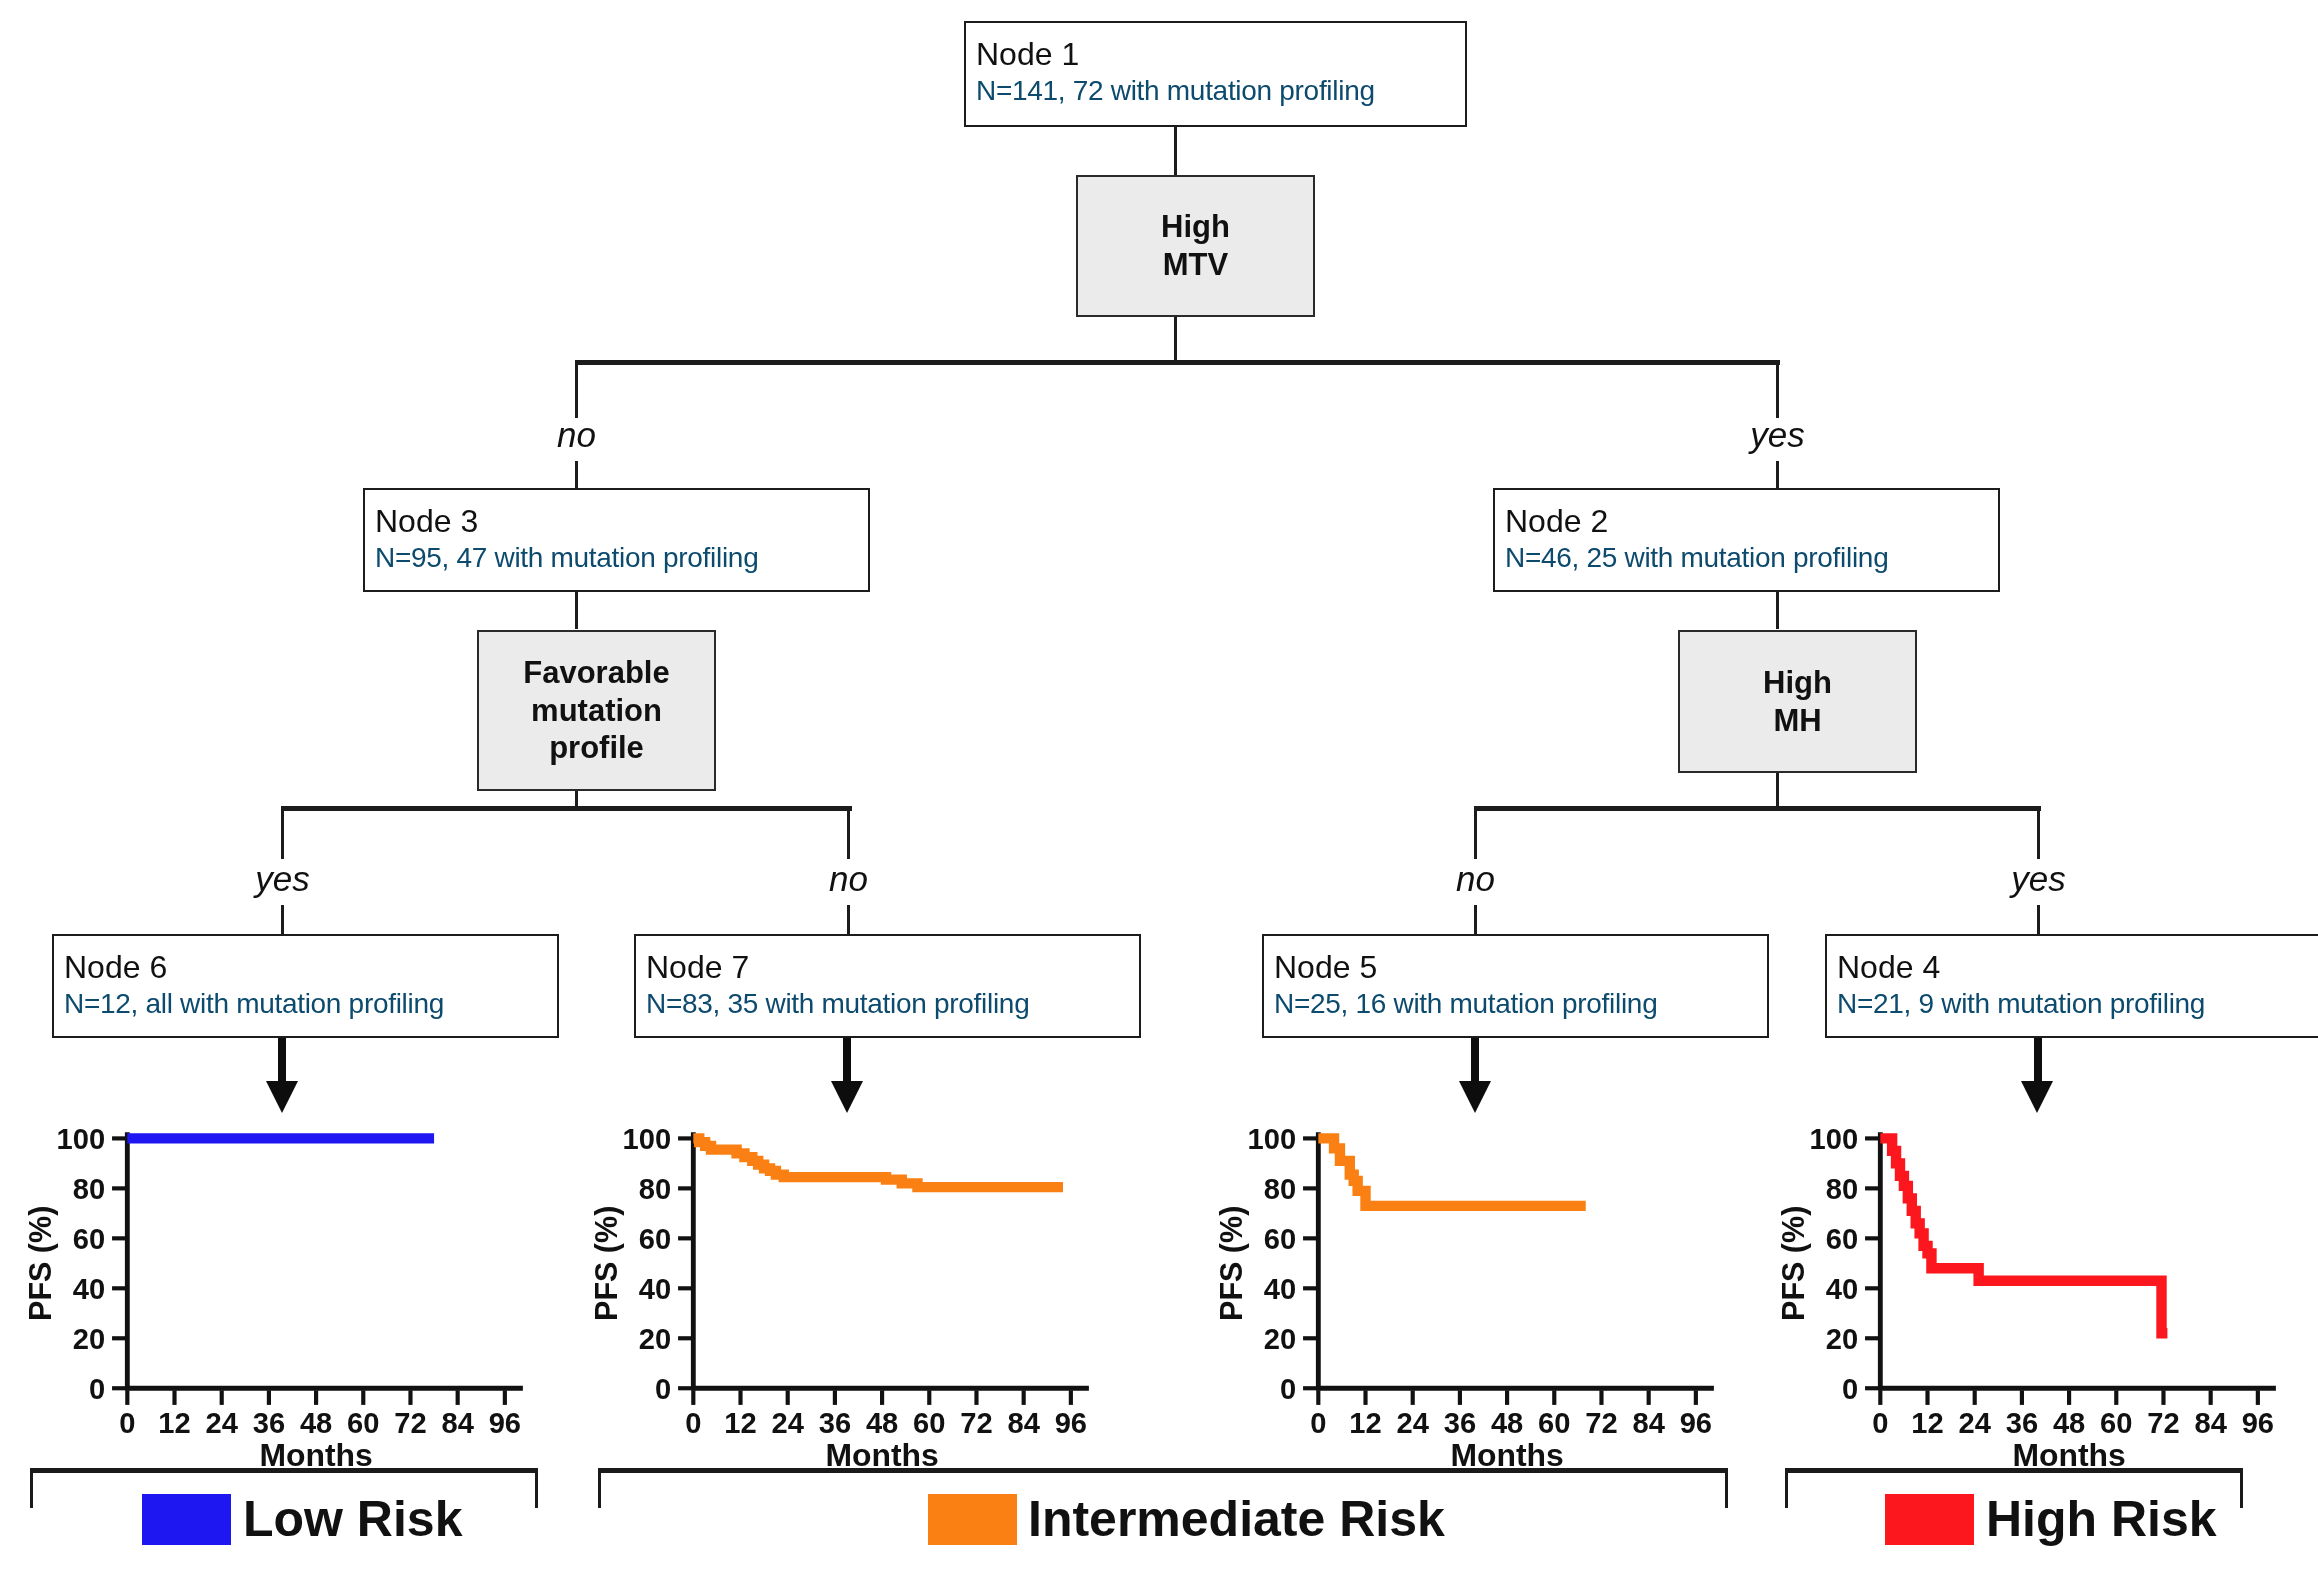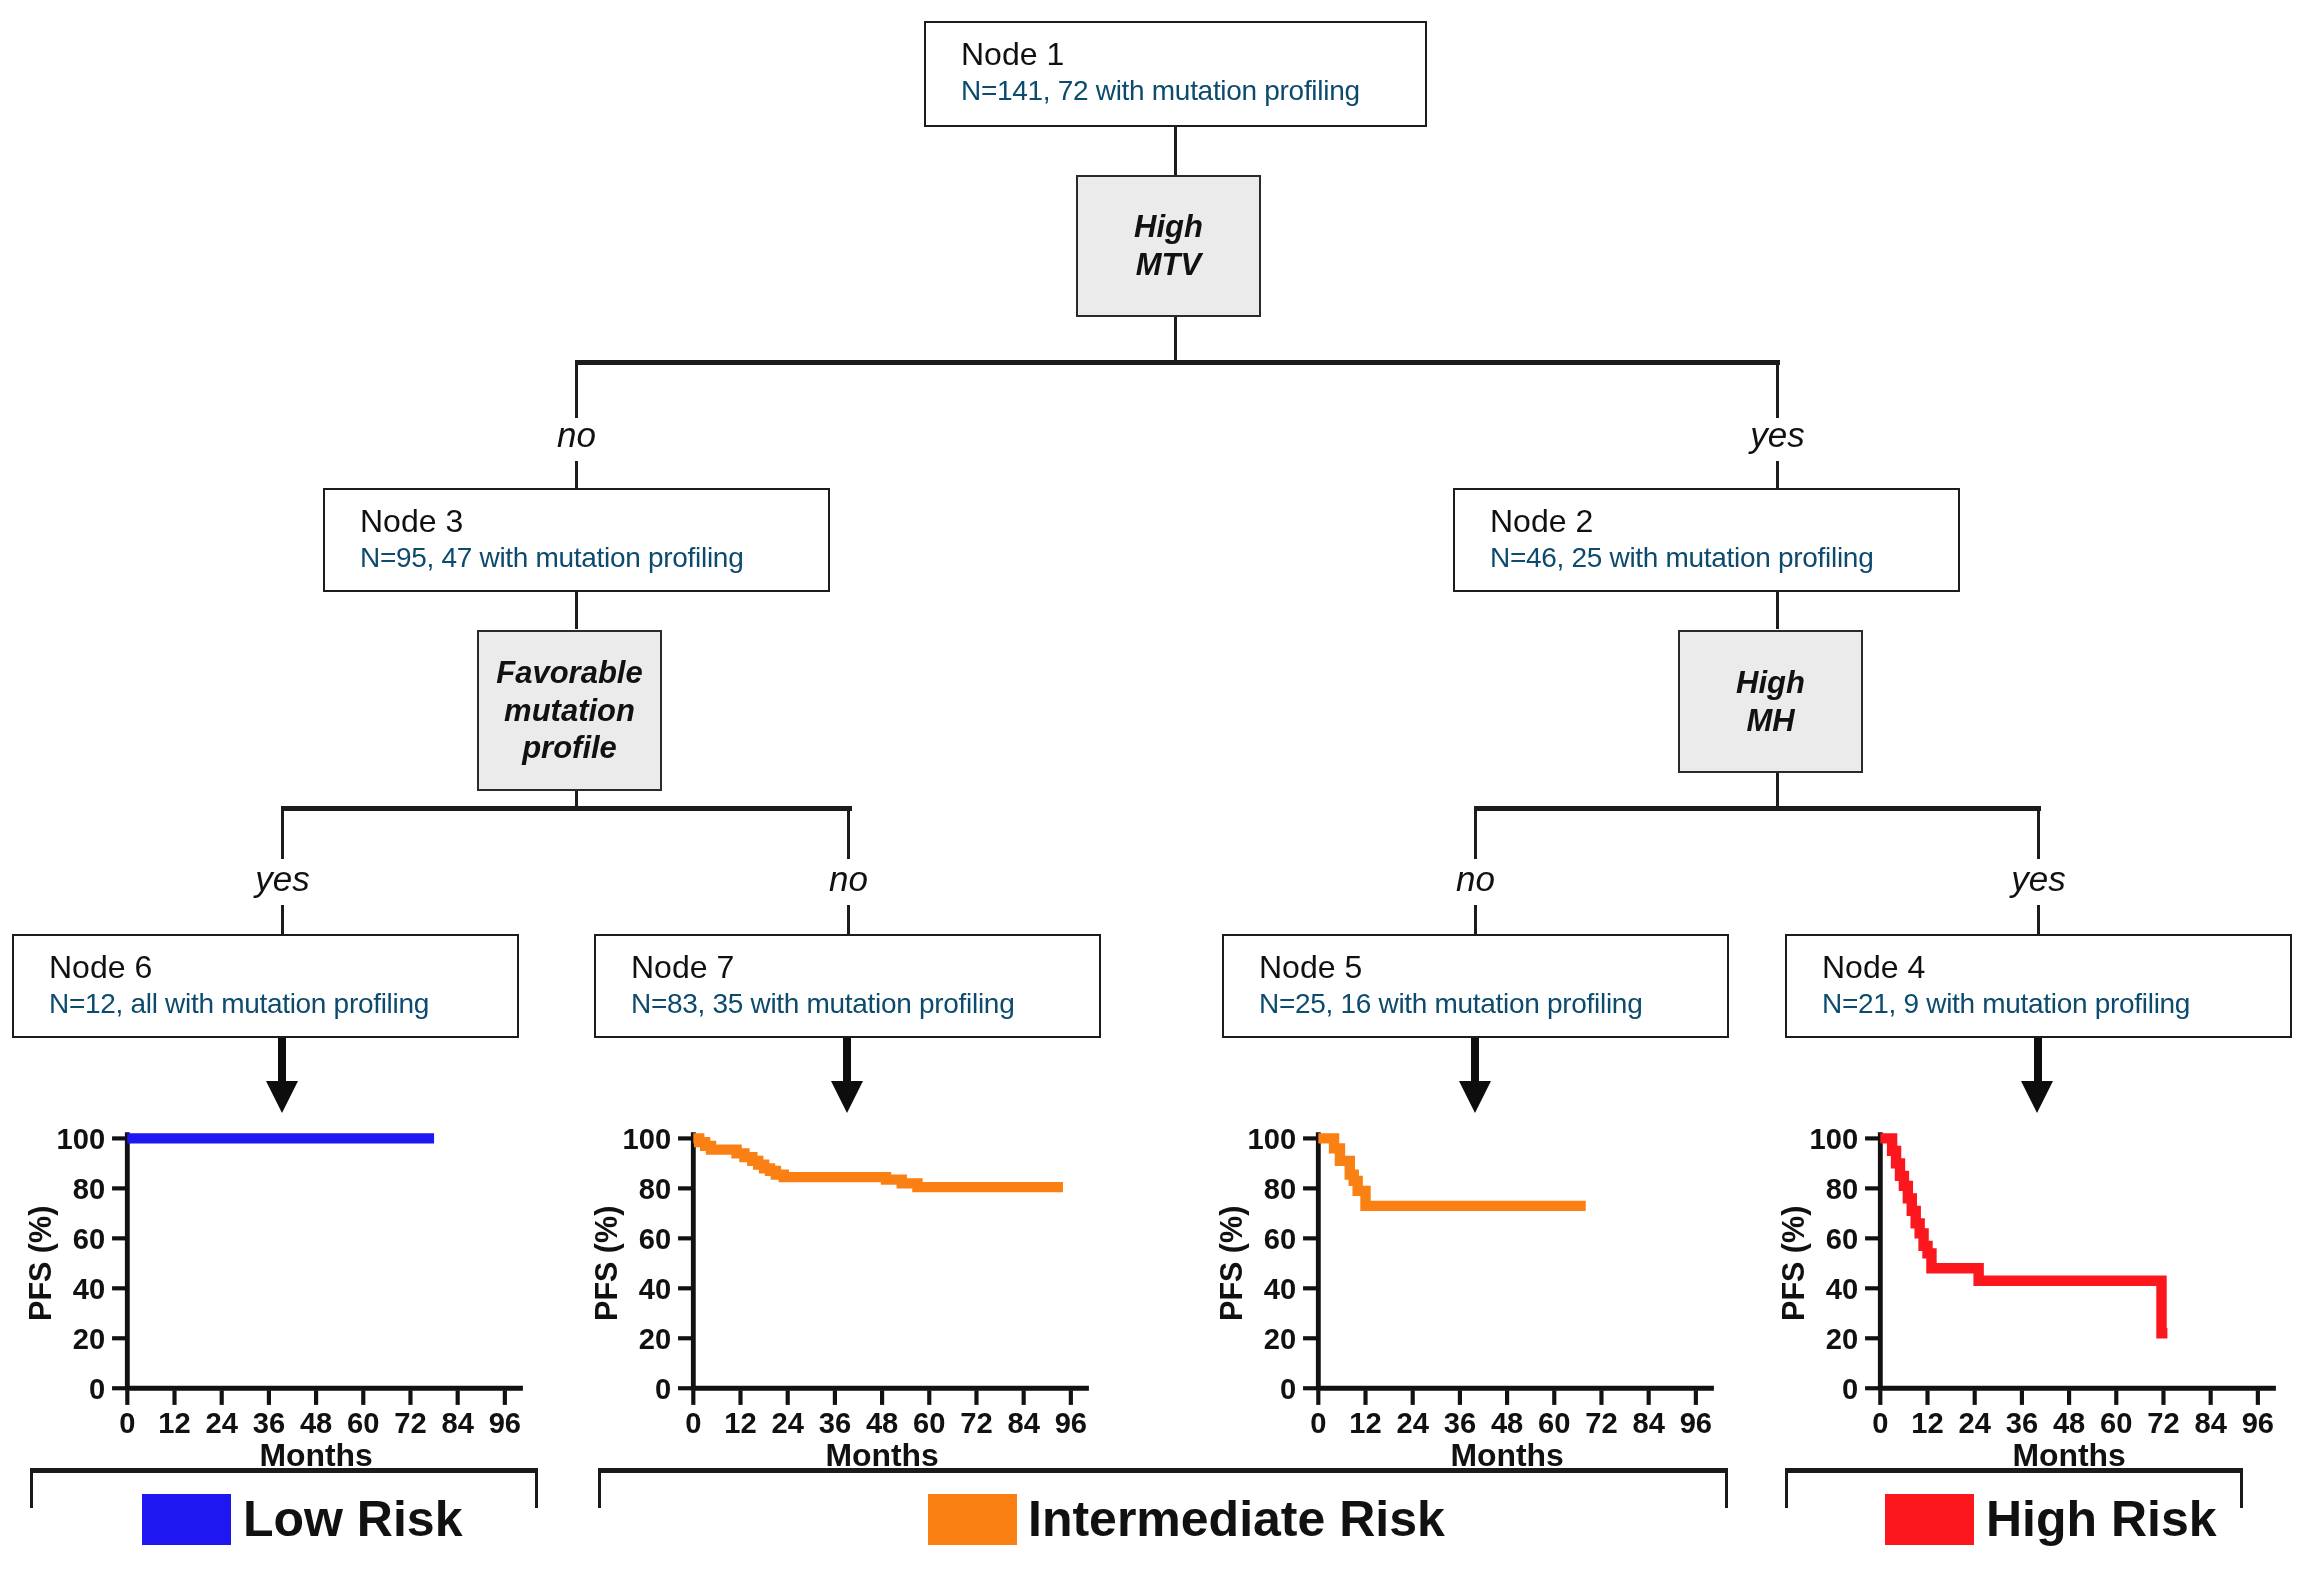--- a/index.html
+++ b/index.html
@@ -1,26 +1,26 @@
 <!DOCTYPE html>
 <html style="font-size:11px"><head>
 <meta charset="utf-8">
 <style>
   html,body{margin:0;padding:0;background:#fff;}
   body{width:2319px;height:1574px;position:relative;overflow:hidden;
        font-family:"Liberation Sans","DejaVu Sans",sans-serif;color:#111;}
   
   .node{position:absolute;width:507px;height:104px;background:#fff;
-        border:2.8px solid #1c1c1c;box-sizing:border-box;padding:11px 35px;}
+        border:2.8px solid #1c1c1c;box-sizing:border-box;padding:11px 10px;margin-left:40px;}
   .node-title{font-size:32px;line-height:1.25;color:#111;}
   .node-sub{font-size:28px;line-height:1.2;color:#0c4a6e;letter-spacing:-0.3px;}
   
-  .decision{position:absolute;width:185px;background:#ebebeb;border:2.8px solid #2a2a2a;
+  .decision{position:absolute;width:239px;background:#ebebeb;border:2.8px solid #2a2a2a;
             box-sizing:border-box;display:flex;flex-direction:column;justify-content:center;
-            align-items:center;text-align:center;font-style:italic;}
+            align-items:center;text-align:center;}
   .decision div{font-size:31px;font-weight:bold;line-height:1.22;}
   
   .vline{position:absolute;width:2.8px;background:#1c1c1c;}
   .hline{position:absolute;height:4.9px;background:#1c1c1c;}
   
   .branch{position:absolute;width:111px;text-align:center;
           font-size:35px;font-weight:normal;font-style:italic;}
   
   .arrow-shaft{position:absolute;width:8.3px;height:44px;background:#0d0d0d;}
   .arrow-head{position:absolute;width:0;height:0;border-left:16.7px solid transparent;

